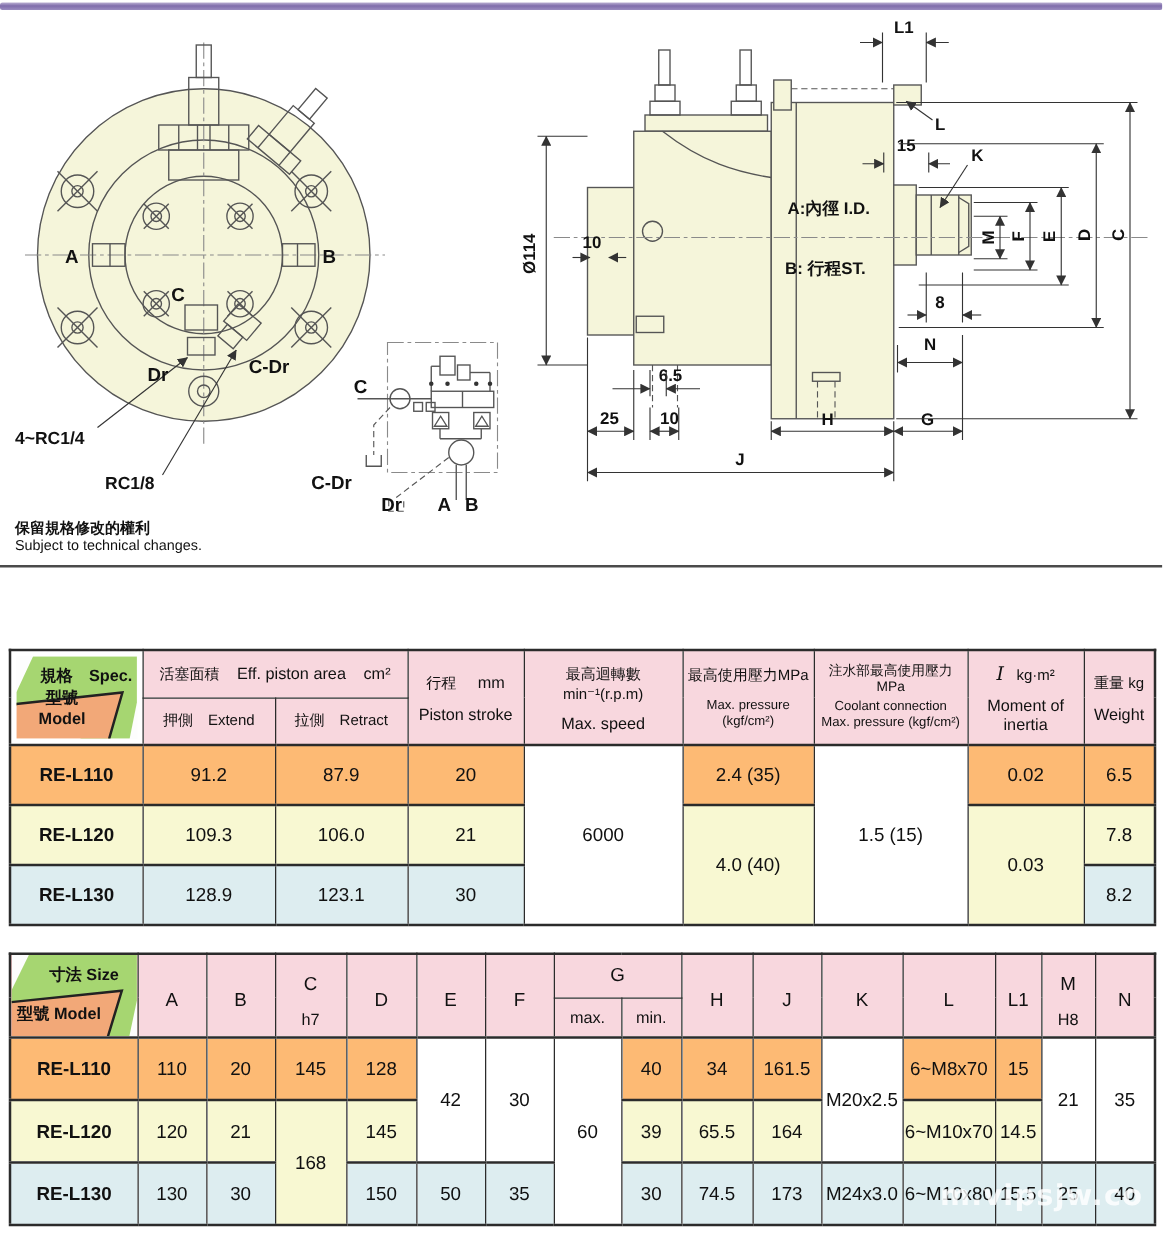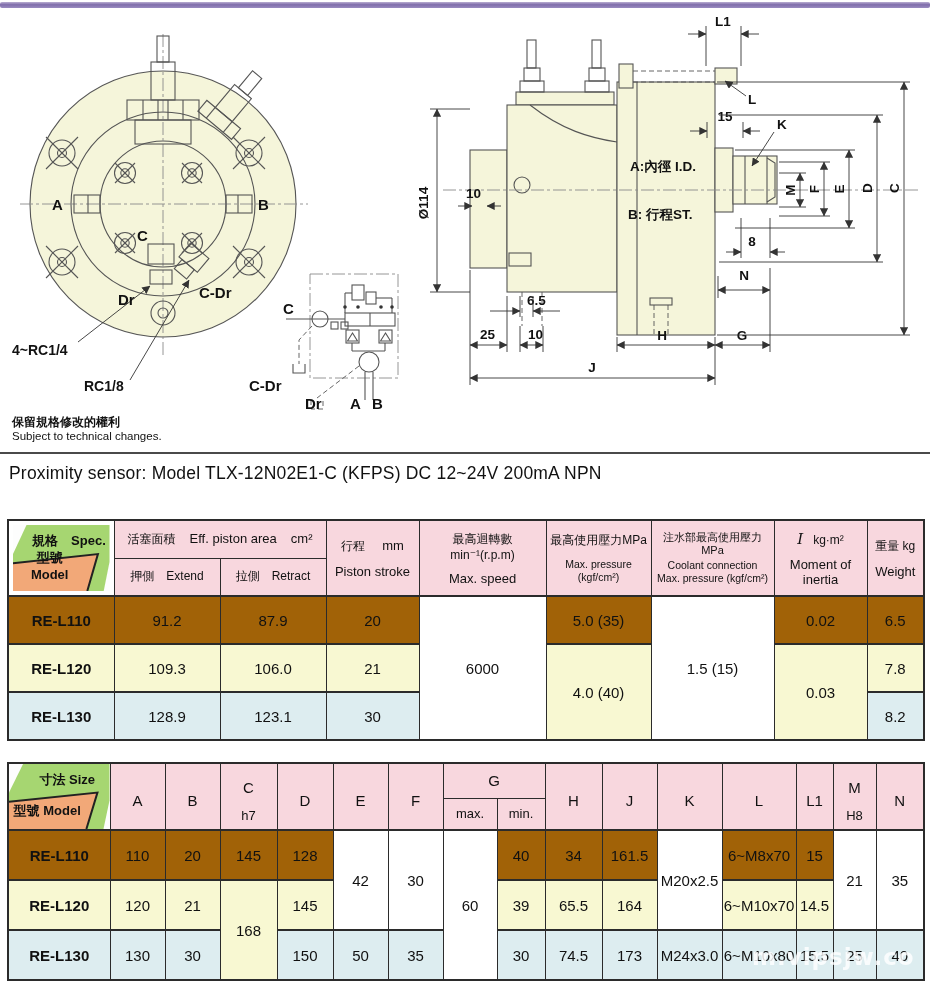--- a/index.html
+++ b/index.html
@@ -14,21 +14,21 @@
   .wm{position:absolute;left:752px;top:944px;width:178px;overflow:hidden;
       font-family:"DejaVu Sans",sans-serif;font-weight:700;font-size:23px;
       color:rgba(255,255,255,.82);letter-spacing:1px;white-space:nowrap;pointer-events:none;}
 
   table.t{border-collapse:collapse;table-layout:fixed;border:2px solid #2b2b2b;position:absolute;left:7px;}
   table.t td{border:1px solid #2b2b2b;text-align:center;vertical-align:middle;padding:0;overflow:hidden;}
   table.t tbody td{border-top-width:2px;border-bottom-width:2px;font-size:15px;}
   #spec-table{top:519px;width:916px;}
   #size-table{top:762px;width:916px;}
   .hdr td{background:#f8d7de;}
-  .r1 td{background:#a16207;}
+  .r1 td{background:#fdba74;}
   .r2 td{background:#f8f8d2;}
   .r3 td{background:#ddedf0;}
   td.wcell{background:#fff !important;}
   td.ycell{background:#f8f8d2 !important;}
   td.model{font-weight:700;font-size:16px;}
   .hz{font-size:12px;}
   .he{font-size:13px;}
   .hs{font-size:10.5px;line-height:1.2;}
   .stack{display:flex;flex-direction:column;justify-content:center;gap:9px;}
   .row-sp{display:flex;justify-content:space-around;align-items:baseline;padding:0 6px;}
@@ -340,21 +340,20 @@
           <line class="dim" x1="717" y1="327" x2="910" y2="327"></line>
         <line class="dim" x1="904" y1="74" x2="904" y2="327" marker-start="url(#ar)" marker-end="url(#ar)"></line>
         <text class="dimlbl" x="899" y="180" text-anchor="middle" transform="rotate(-90 899 180)">C</text>
       </g>
     </g>
   </svg>
 
   <div class="hr-line"></div>
 
   <div class="sensor">
-    <div class="en">Proximity sensor: Model TLX-12N02E1-C (KFPS) DC 12~24V 200mA NPN</div>
   </div>
 
   <table class="t" id="spec-table">
     <colgroup>
       <col style="width:106px">
         <col style="width:106px">
         <col style="width:106px">
         <col style="width:93px">
       <col style="width:127px">
         <col style="width:105px">
@@ -431,21 +430,21 @@
         <td class="hz">拉側　Retract</td>
       </tr>
     </thead>
     <tbody>
       <tr class="r1" style="height:48px">
         <td class="model">RE-L110</td>
         <td>91.2</td>
         <td>87.9</td>
         <td>20</td>
         <td rowspan="3" class="wcell">6000</td>
-        <td>5.0 (35)</td>
+        <td>2.4 (35)</td>
         <td rowspan="3" class="wcell">1.5 (15)</td>
         <td>0.02</td>
         <td>6.5</td>
       </tr>
       <tr class="r2" style="height:48px">
         <td class="model">RE-L120</td>
         <td>109.3</td>
         <td>106.0</td>
         <td>21</td>
         <td rowspan="2" class="ycell">4.0 (40)</td>

